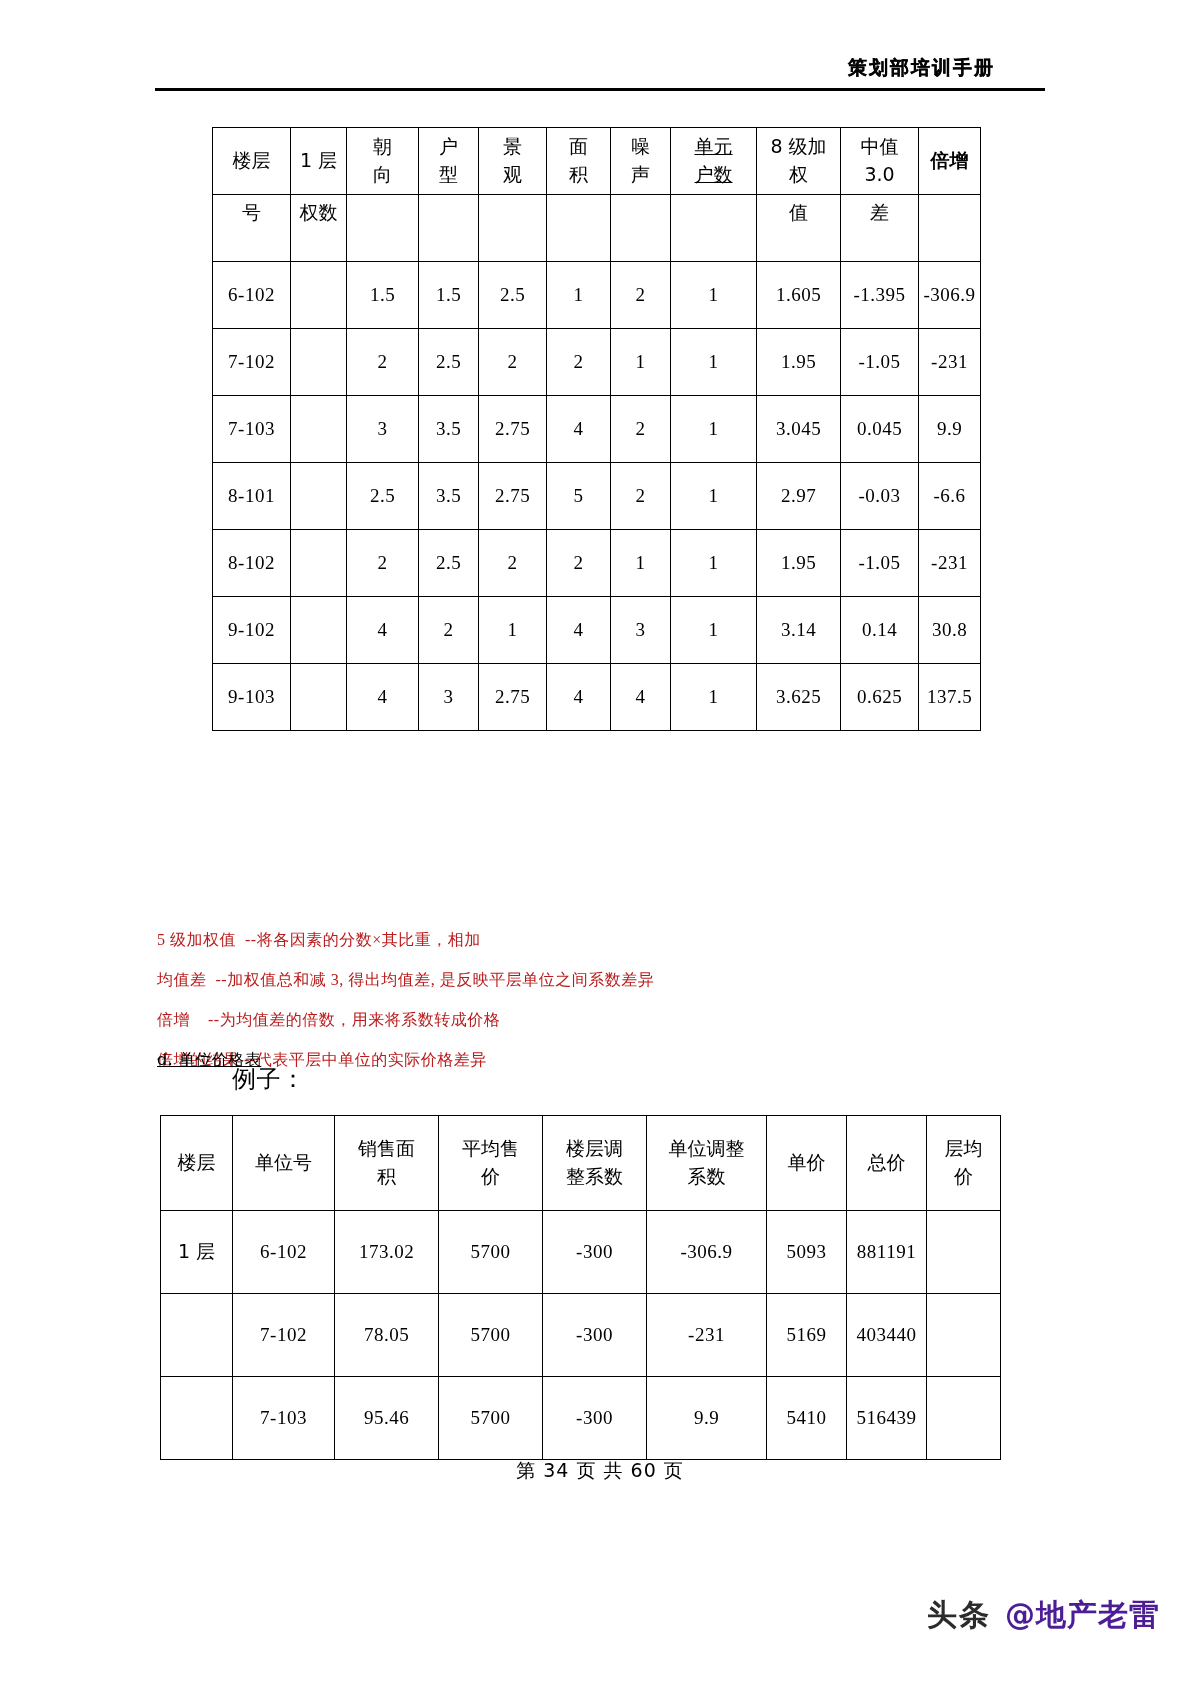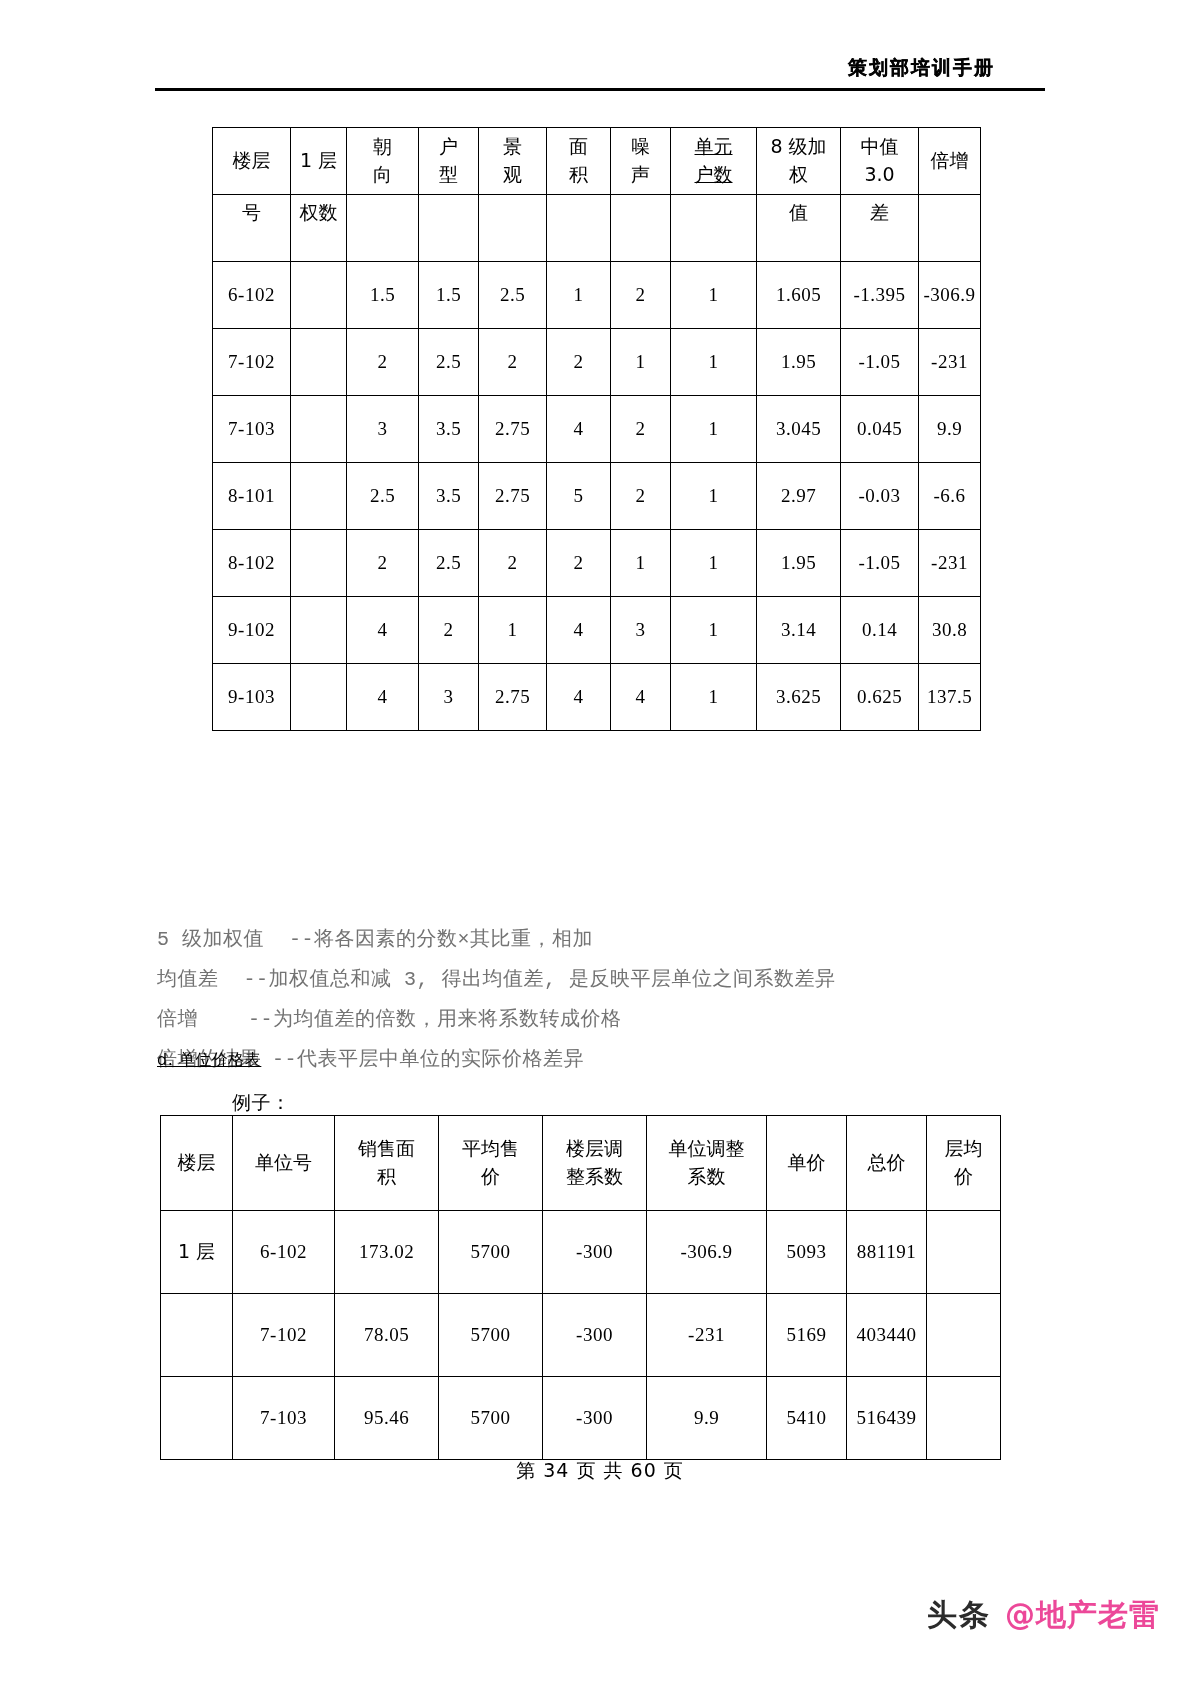--- a/index.html
+++ b/index.html
@@ -48,35 +48,35 @@
   #tbl1-wrap{position:absolute;left:212px;top:127px;}
   #tbl1{width:748px;}
   #tbl1 td{height:36px;}
   #tbl1 tr.hdr-a td{height:62px;}
   #tbl1 tr.hdr-b td{height:60px;vertical-align:top;padding-top:4px;}
   #tbl1 tr.data td{height:62px;}
 
   
   .notes{
     position:absolute;left:157px;top:920px;width:900px;
-    font-family:Liberation Mono, monospace;
-    font-size:20px;line-height:40px;color:#737373;
+    font-family:Liberation Serif, serif;
+    font-size:16px;line-height:40px;color:#b91c1c;
     letter-spacing:0.5px;
   }
   .notes div{white-space:pre;}
 
   .sec-d{
     position:absolute;left:157px;top:1050px;
     font-family:"DejaVu Sans","Liberation Sans",sans-serif;
     font-size:16px;letter-spacing:.5px;text-decoration:underline;
   }
   .eg{
-    position:absolute;left:232px;top:1090px;
+    position:absolute;left:232px;top:1063px;
     font-family:"DejaVu Sans","Liberation Sans",sans-serif;
-    font-size:19px;letter-spacing:.5px;
+    font-size:24px;letter-spacing:.5px;
   }
 
   
   #tbl2-wrap{position:absolute;left:160px;top:1115px;}
   #tbl2{width:840px;}
   #tbl2 td{height:40px;font-size:19px;}
   #tbl2 tr.hdr2 td{height:90px;}
   #tbl2 tr.data td{height:78px;}
 
   
@@ -86,21 +86,21 @@
     font-size:19px;letter-spacing:1px;
   }
 
   
   .wm{
     position:absolute;right:40px;top:1595px;
     display:flex;align-items:flex-end;gap:14px;
     font-family:"DejaVu Sans","Liberation Sans",sans-serif;
   }
   .wm .wm-brand{font-size:30px;font-weight:bold;color:#2b2b2b;letter-spacing:2px;}
-  .wm .wm-handle{font-size:30px;font-weight:bold;color:#ec4899;letter-spacing:1px;}
+  .wm .wm-handle{font-size:30px;font-weight:bold;color:#4c1d95;letter-spacing:1px;}
 </style>
 </head>
 <body>
 
 <div class="page">
 
   <div class="hdr">
     <div class="hdr-title">策划部培训手册</div>
     <div class="hdr-rule"></div>
   </div>
@@ -133,21 +133,21 @@
             <td class="cjk" style="white-space: pre-line;">面
 积</td>
             <td class="cjk" style="white-space: pre-line;">噪
 声</td>
             <td class="cjk" style="white-space: pre-line; text-decoration: underline;">单元
 户数</td>
             <td class="cjk" style="white-space: pre-line;">8 级加
 权</td>
             <td class="cjk" style="white-space: pre-line;">中值
 3.0</td>
-            <td class="cjk" style="white-space: pre-line;">倍增</td>
+            <td class="cjk" style="white-space: pre-line; font-weight: bold;">倍增</td>
           </tr>
           <tr class="hdr-b">
             <td class="cjk">号</td>
             <td class="cjk">权数</td>
             <td class="cjk"></td>
             <td class="cjk"></td>
             <td class="cjk"></td>
             <td class="cjk"></td>
             <td class="cjk"></td>
             <td class="cjk"></td>

